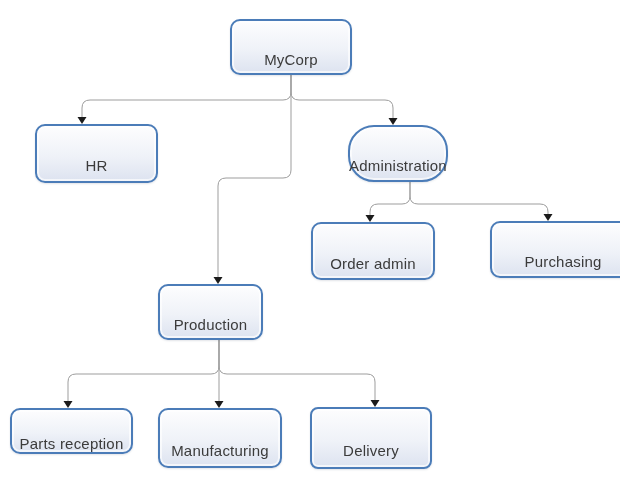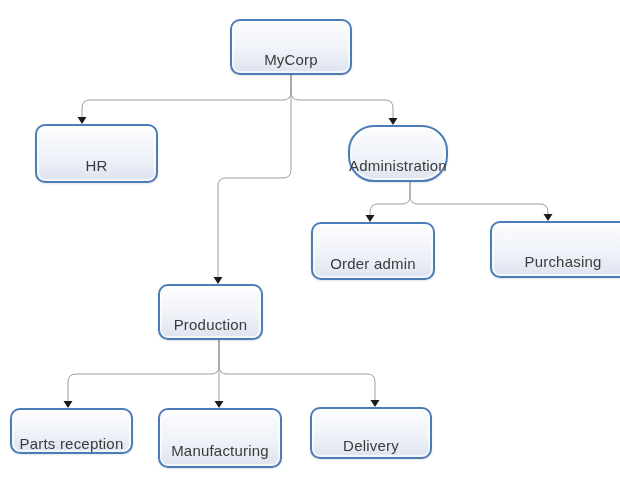--- a/index.html
+++ b/index.html
@@ -82,16 +82,16 @@
     </div>
     <div class="node" style="left: 158px; top: 284px; width: 105px; height: 56px; border-color: rgb(75, 124, 184); color: rgb(59, 59, 59); background: linear-gradient(rgb(253, 253, 254) 0%, rgb(239, 242, 248) 55%, rgb(221, 227, 240) 100%);">
       <span>Production</span>
     </div>
     <div class="node" style="left: 10px; top: 408px; width: 123px; height: 46px; border-color: rgb(75, 124, 184); color: rgb(59, 59, 59); background: linear-gradient(rgb(253, 253, 254) 0%, rgb(239, 242, 248) 55%, rgb(221, 227, 240) 100%);">
       <span>Parts reception</span>
     </div>
     <div class="node" style="left: 158px; top: 408px; width: 124px; height: 60px; border-color: rgb(75, 124, 184); color: rgb(59, 59, 59); background: linear-gradient(rgb(253, 253, 254) 0%, rgb(239, 242, 248) 55%, rgb(221, 227, 240) 100%);">
       <span>Manufacturing</span>
     </div>
-    <div class="node" style="left: 310px; top: 407px; width: 122px; height: 52px; border-color: rgb(75, 124, 184); color: rgb(59, 59, 59); background: linear-gradient(rgb(253, 253, 254) 0%, rgb(239, 242, 248) 55%, rgb(221, 227, 240) 100%);">
+    <div class="node" style="left: 310px; top: 407px; width: 122px; height: 62px; border-color: rgb(75, 124, 184); color: rgb(59, 59, 59); background: linear-gradient(rgb(253, 253, 254) 0%, rgb(239, 242, 248) 55%, rgb(221, 227, 240) 100%); border-radius: 8px;">
       <span>Delivery</span>
     </div>
   </div>
 
 </body></html>

